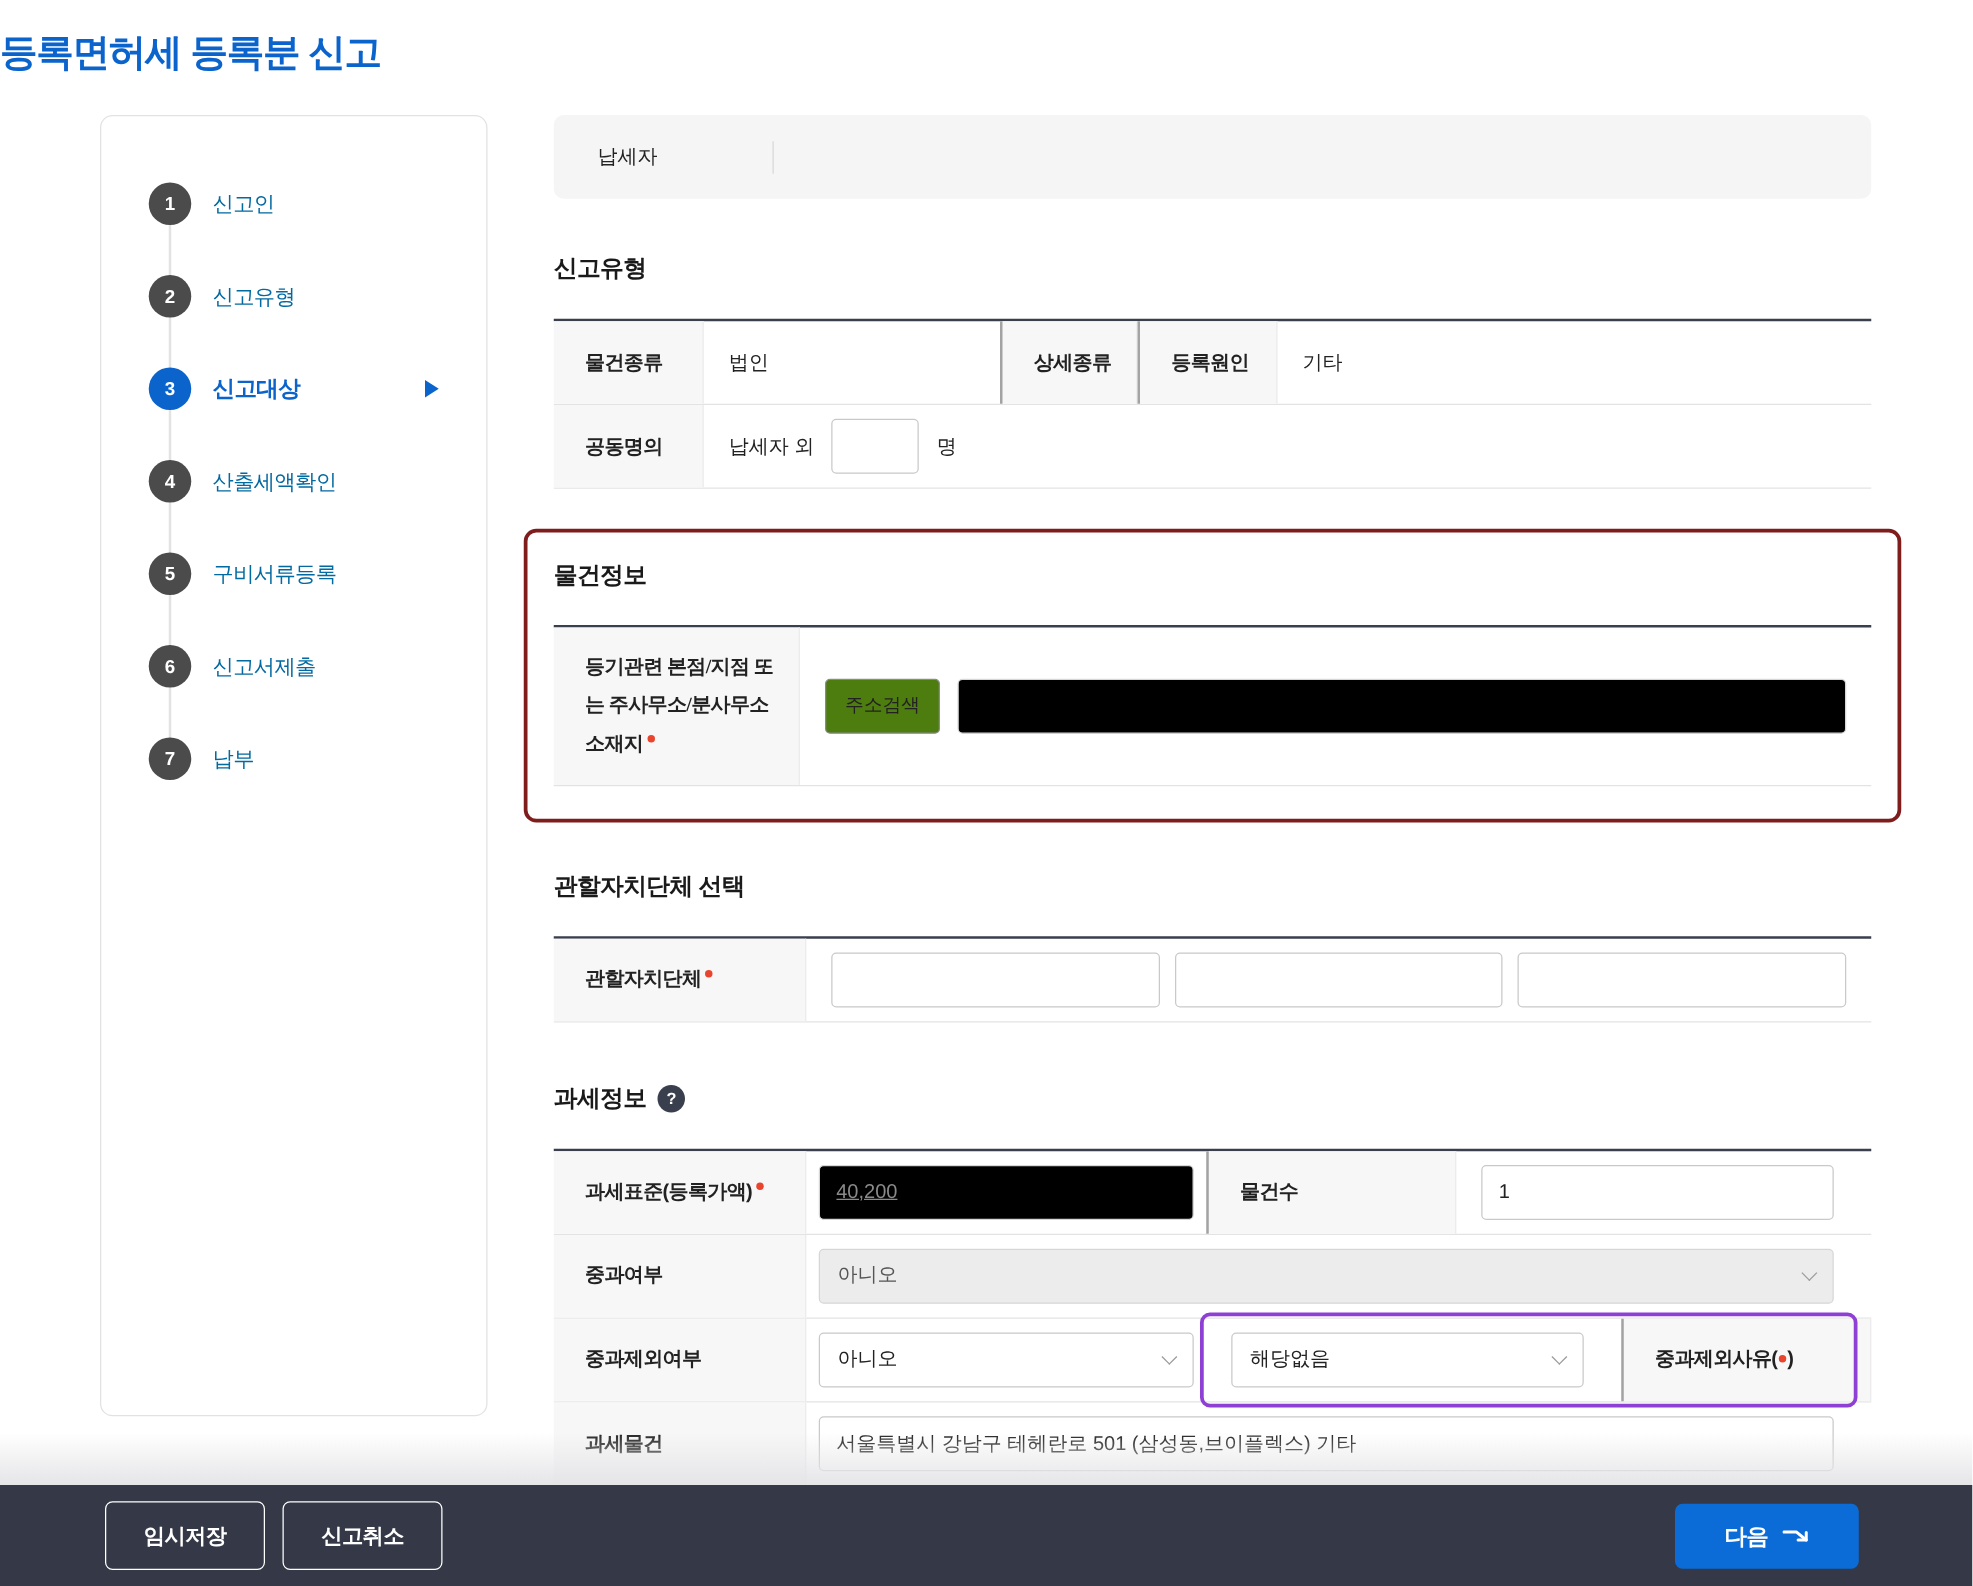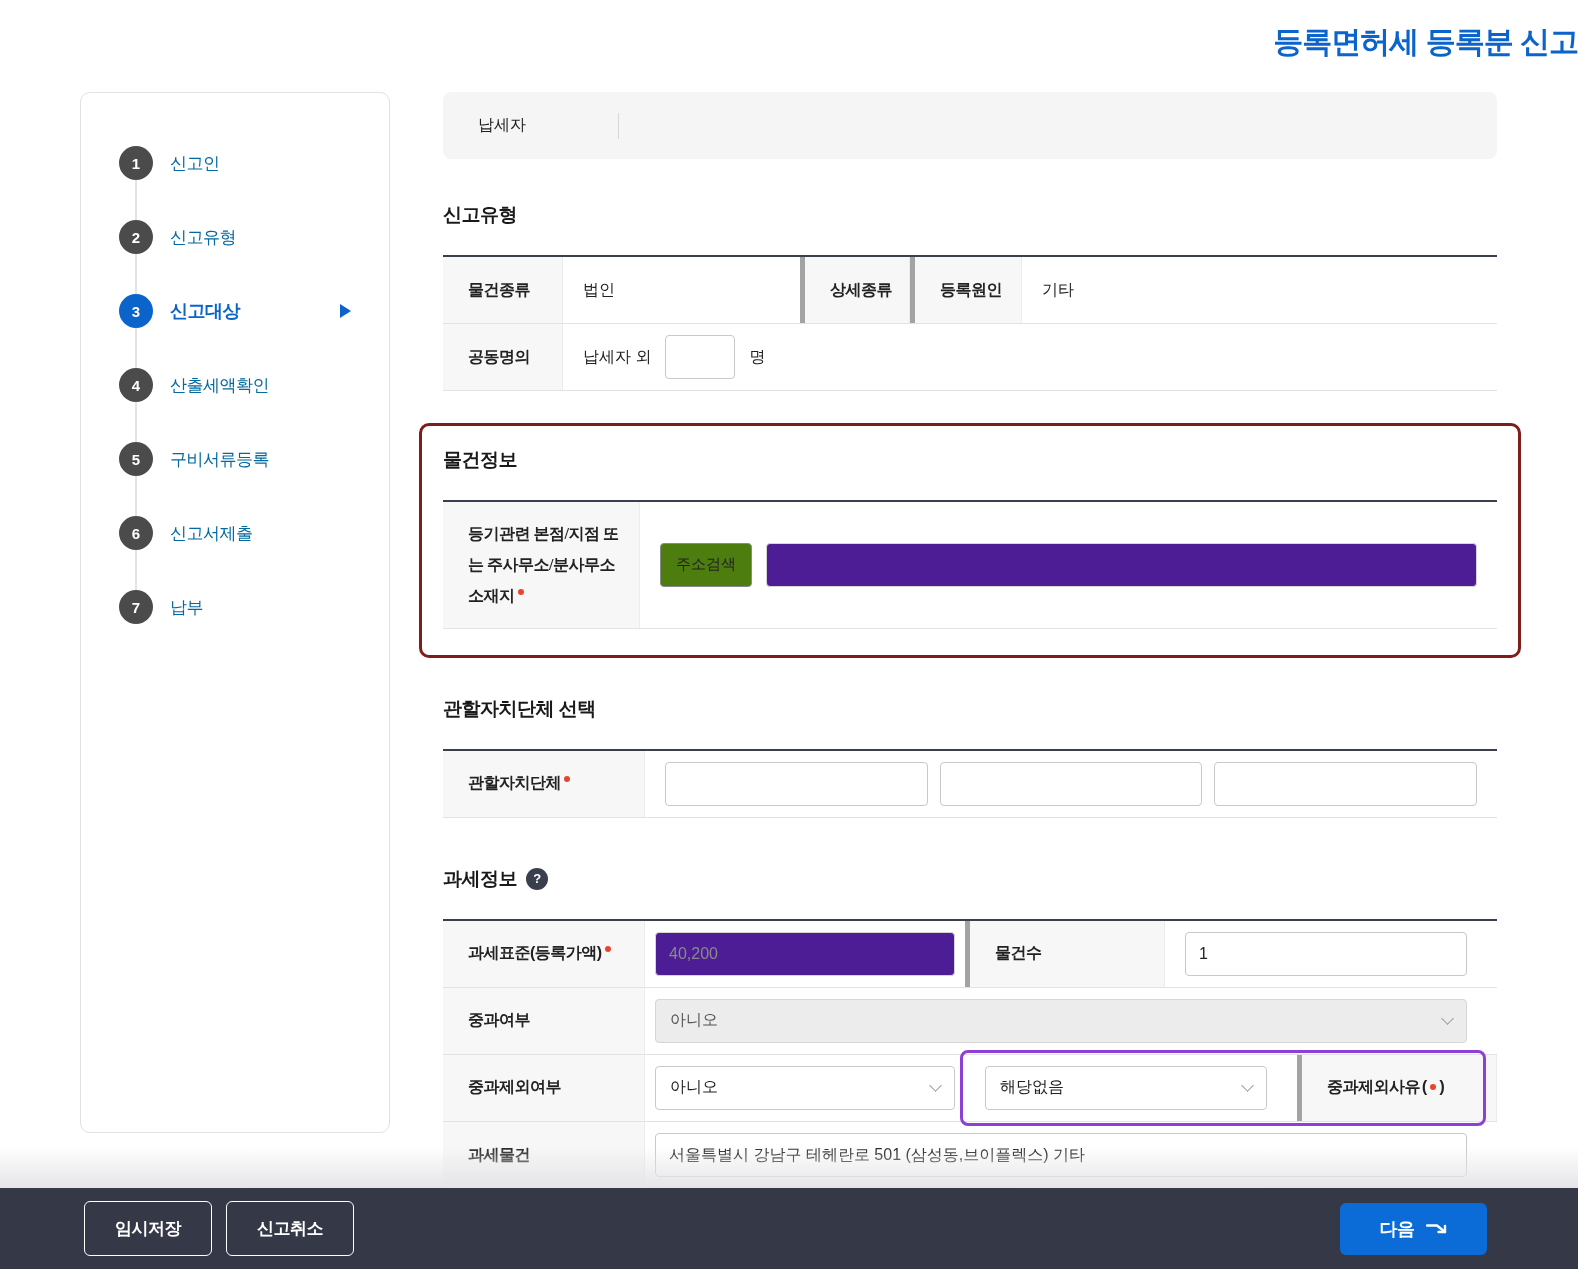--- a/index.html
+++ b/index.html
@@ -3,21 +3,21 @@
 <meta charset="utf-8">
 <style>
   * { box-sizing: border-box; margin: 0; padding: 0; }
   html,body { width:1578px; height:1269px; }
   body {
     font-family: "Liberation Sans", "DejaVu Sans", sans-serif;
     background:#ffffff; color:#222; position:relative; overflow:hidden;
   }
   
   .page-title {
-    text-align:right; margin-top:22px;
+    text-align:left; margin-top:22px;
     font-size:30px; font-weight:800; letter-spacing:-1px; color:#0b63cc;
   }
   
   .stepper {
     position:absolute; left:80px; top:92px; width:310px; height:1041px;
     background:#fff; border:1px solid #e2e2e2; border-radius:10px;
   }
   .steps { position:relative; margin:53px 38px 0 38px; }
   .steps .connector {
     position:absolute; left:16px; top:17px; width:2px; height:443px;
@@ -56,39 +56,39 @@
   }
   .tbl { margin-top:27px; border-top:2px solid #3a3f4e; }
   .tbl.dark-bottom { border-bottom:2px solid #3a3f4e; }
   .row { display:flex; align-items:stretch; border-bottom:1px solid #e3e3e3; min-height:67px; position:relative; }
   .tbl.dark-bottom .row:last-child { border-bottom:none; }
   .cell { display:flex; align-items:center; font-size:16px; }
   .cell.lab {
     background:#f7f7f7; font-weight:700; color:#222; padding-left:25px;
     border-right:1px solid #ececec; letter-spacing:-0.5px;
   }
-  .cell.lab.bordered-left { border-left:5px solid #a3a3a3;font-family:Liberation Mono, monospace; }
+  .cell.lab.bordered-left { border-left:2px solid #a3a3a3; }
   .cell.val { padding:0 20px; }
   .w120 { flex:0 0 120px; } .w237 { flex:0 0 237px; } .w110 { flex:0 0 110px; }
   .w236 { flex:0 0 236px; } .w112 { flex:0 0 112px; }
   .w197 { flex:0 0 197px; } .w202 { flex:0 0 202px; } .w200 { flex:0 0 200px; }
   .w320 { flex:0 0 320px; } .grow { flex:1 1 auto; }
 
   .req {
     display:inline-block; width:6px; height:6px; border-radius:50%;
     background:#e8442e; margin-left:3px; vertical-align:6px;
   }
   .req.inline { vertical-align:2px; margin:0 1px; }
 
   .inp {
     height:44px; border:1px solid #c9c9c9; border-radius:4px; background:#fff;
     font-size:16px; color:#222; padding:0 13px;
     font-family:"Liberation Sans","DejaVu Sans",sans-serif;
   }
-  .inp:disabled, .inp.disabled { background:#4c1d95; color:#8a8a8a; border-color:#d6d6d6; }
+  .inp:disabled, .inp.disabled { background:#000000; color:#8a8a8a; border-color:#d6d6d6;text-decoration:underline; }
   .inp.small { width:70px; text-align:center; padding:0 6px; }
   .inp.full { width:100%; }
 
   .btn-addr {
     height:44px; padding:0 15px; background:#4d7c0f; border:1px solid #8a8a8a; border-radius:4px;
     font-size:15px; font-weight:500; color:#222; cursor:pointer; flex:0 0 auto;
     font-family:"Liberation Sans","DejaVu Sans",sans-serif;
   }
   .sel {
     height:44px; border:1px solid #c9c9c9; border-radius:4px; background:#fff;

